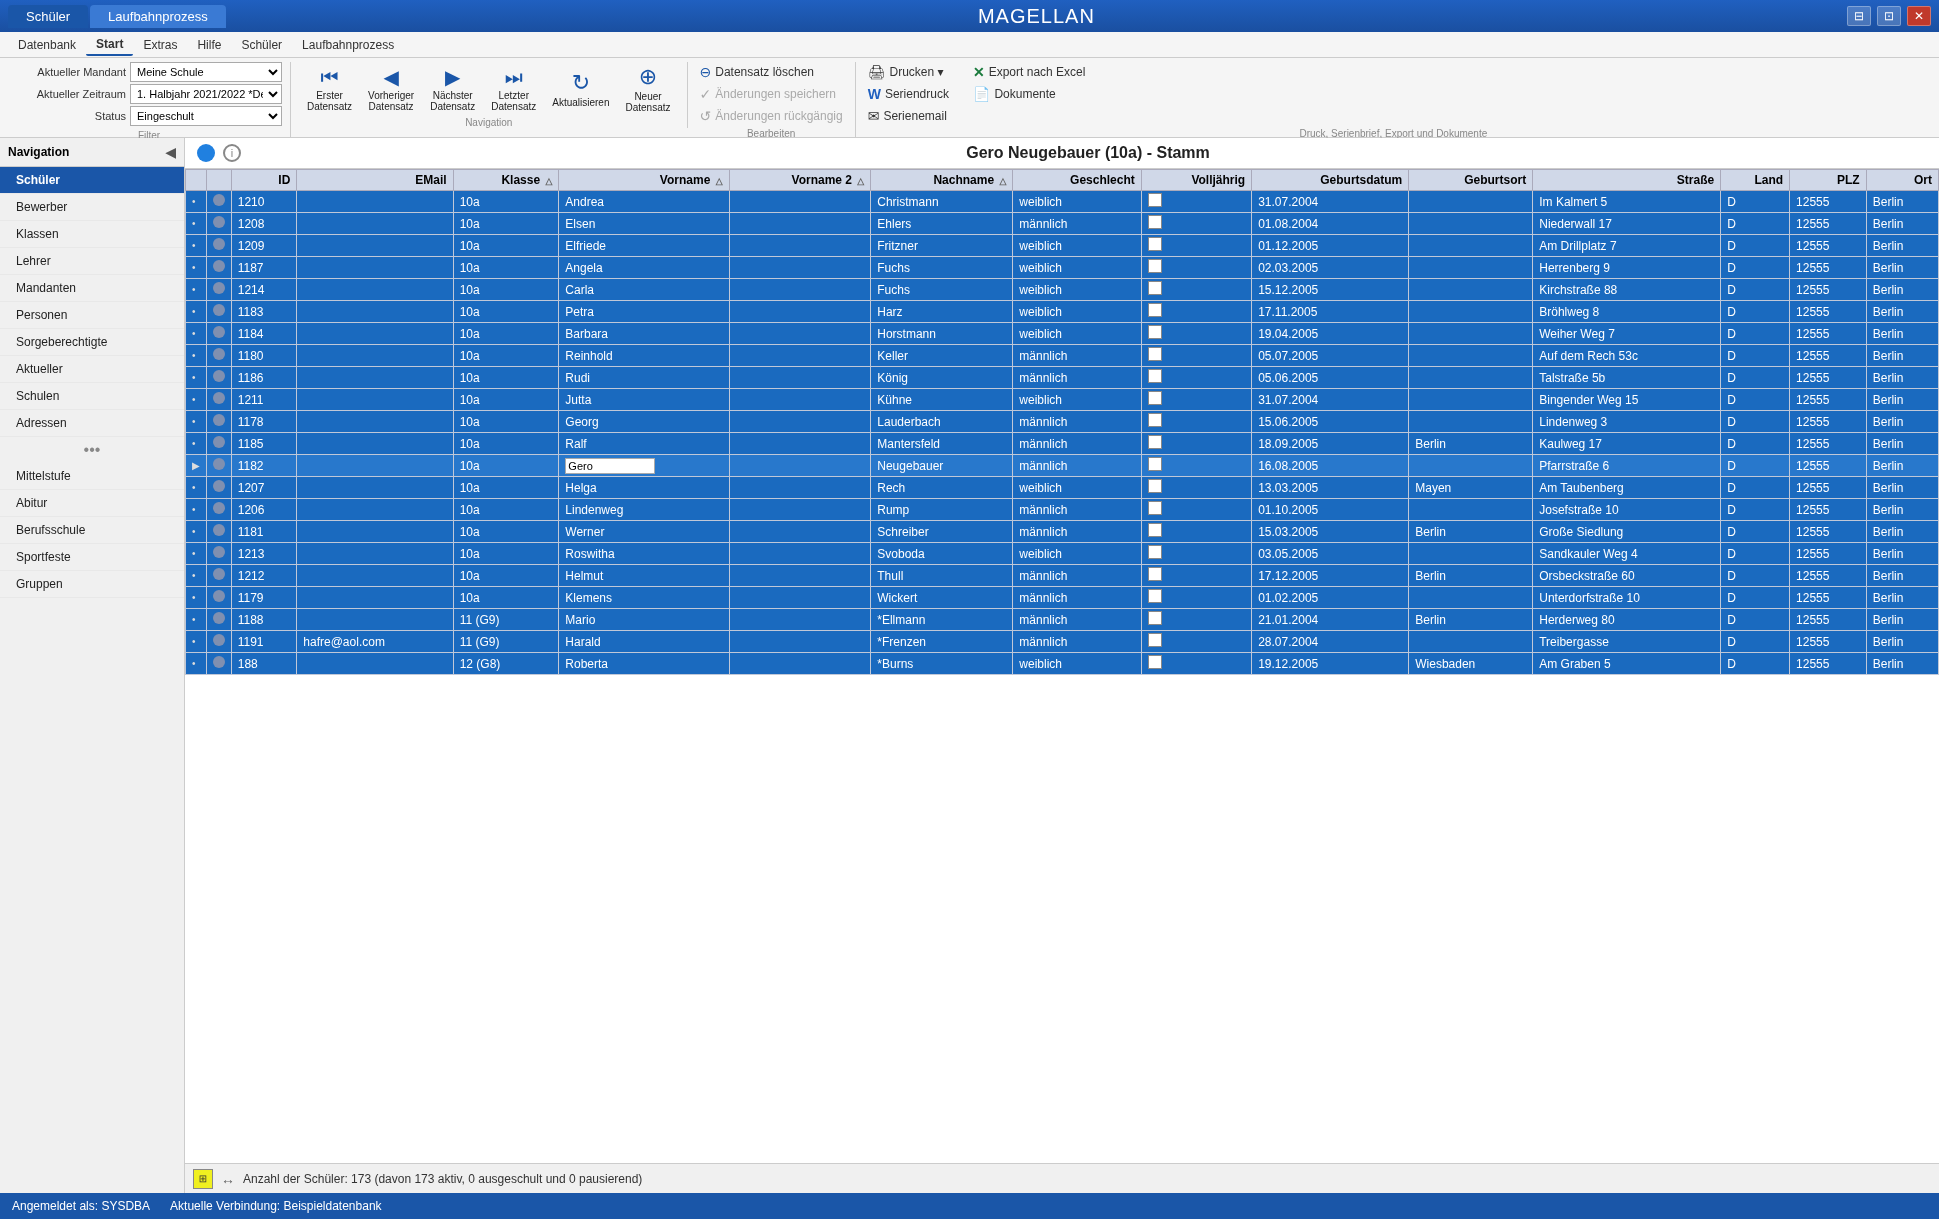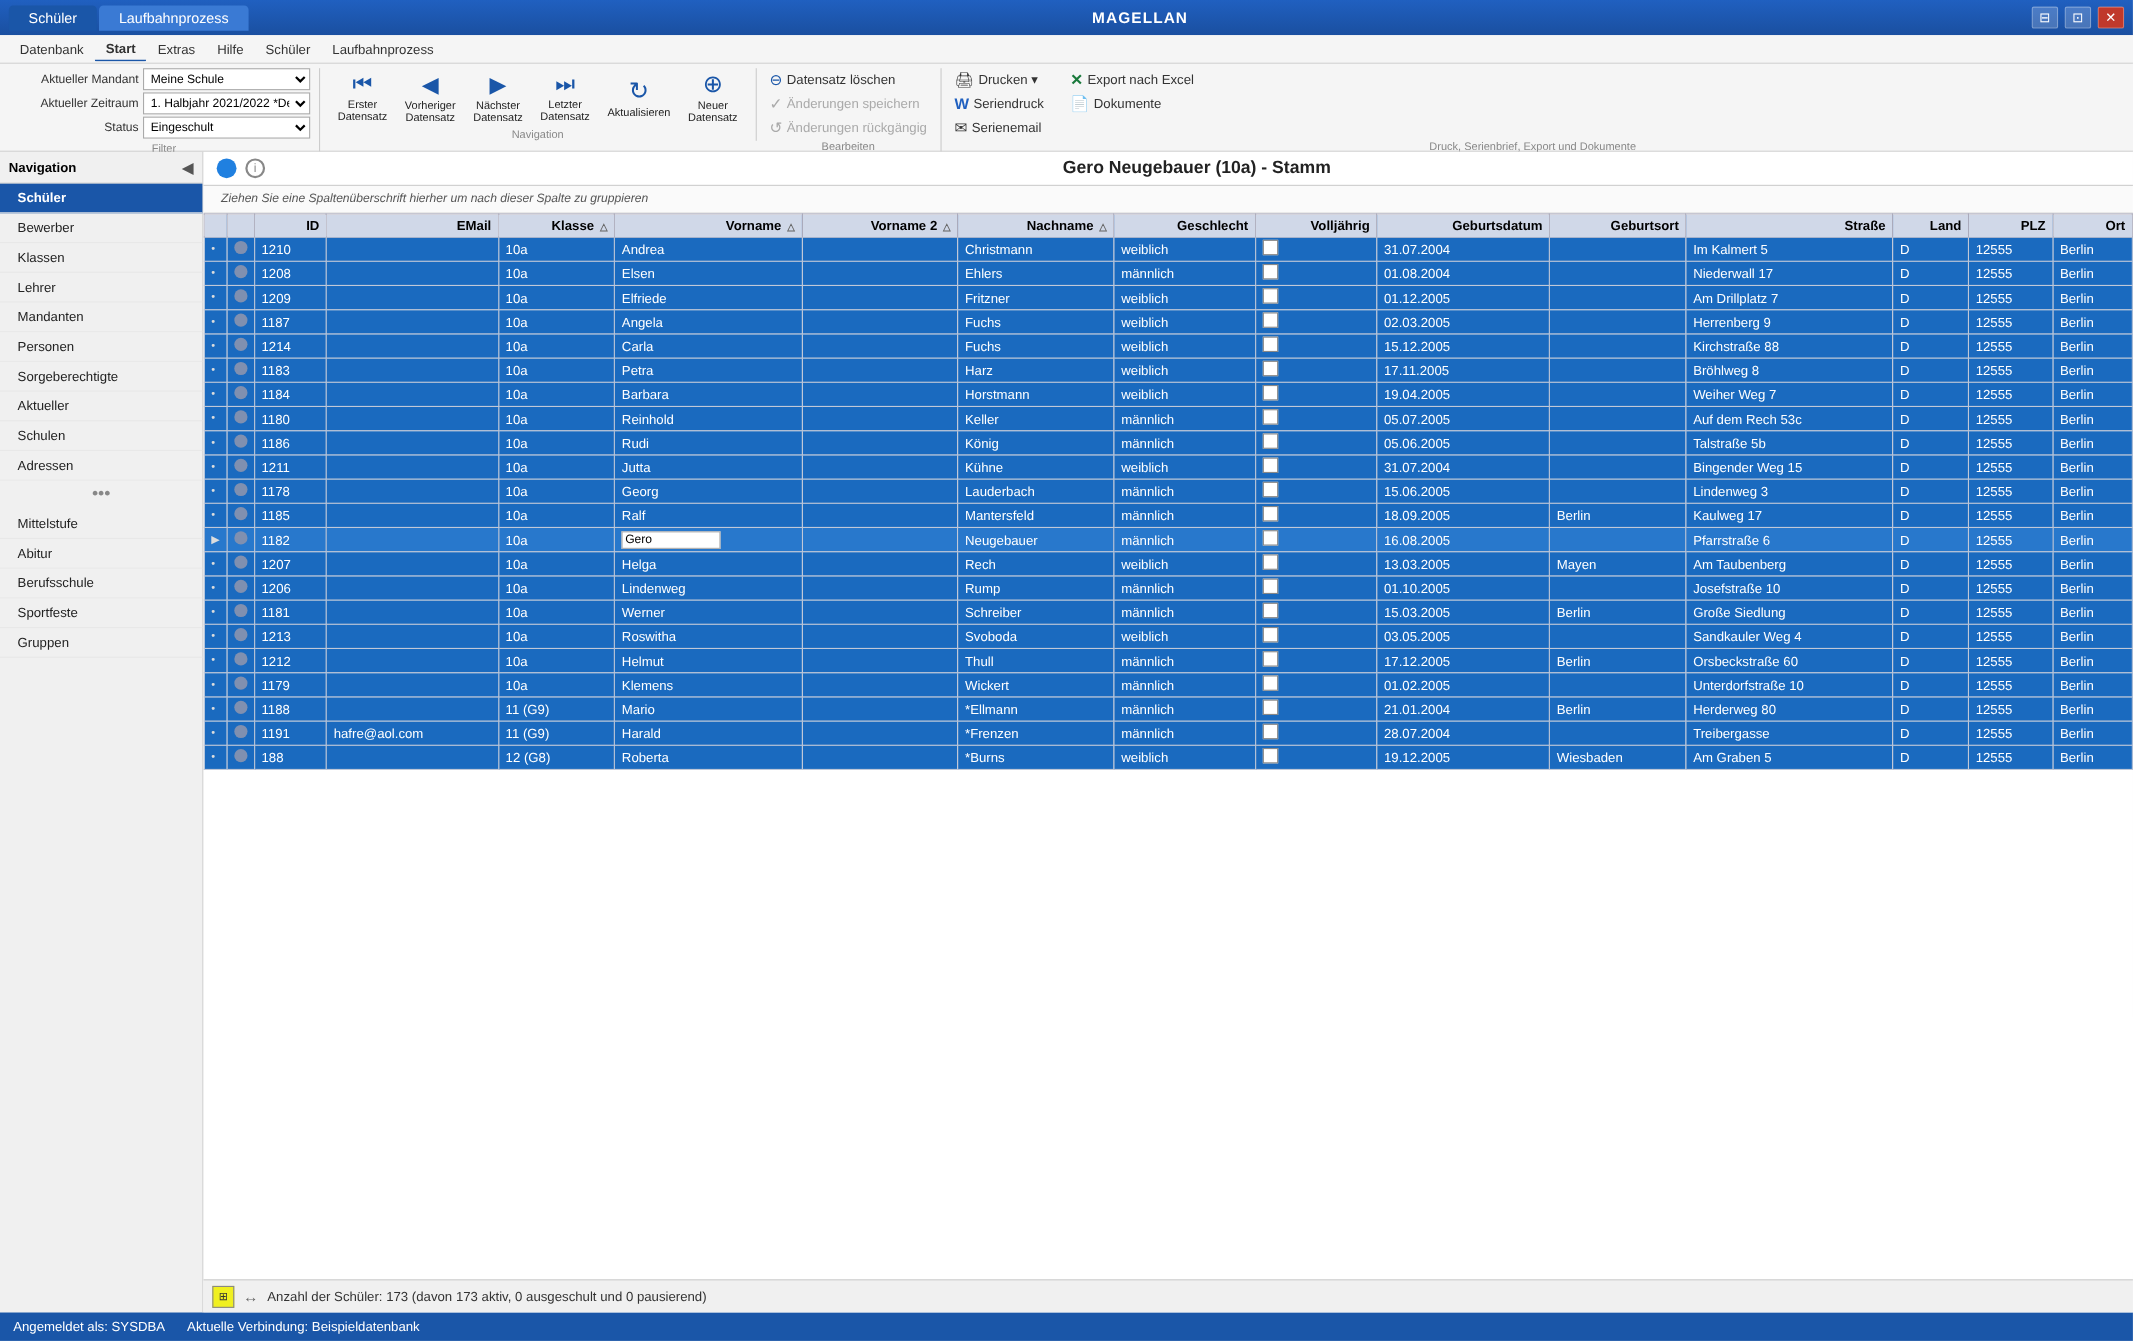--- a/index.html
+++ b/index.html
@@ -18,21 +18,21 @@
     .title-bar-tabs { display: flex; gap: 2px; }
     .title-bar-tab {
       background: #3a7ad4;
       color: white;
       padding: 4px 18px;
       border-radius: 4px 4px 0 0;
       cursor: pointer;
       font-size: 13px;
     }
     .title-bar-tab.active { background: #1a56a8; }
-    .title-bar-center { flex: 1; text-align: center; font-size: 14px; font-weight: bold; color: white; letter-spacing: 1px; }
+    .title-bar-center { flex: 1; text-align: center; font-size: 20px; font-weight: normal; color: white; letter-spacing: 1px; }
     .title-bar-controls { display: flex; gap: 6px; }
     .title-bar-btn {
       width: 24px; height: 20px; background: rgba(255,255,255,0.2);
       border: 1px solid rgba(255,255,255,0.3); color: white;
       cursor: pointer; display: flex; align-items: center; justify-content: center; font-size: 12px;
       border-radius: 2px;
     }
     .title-bar-btn.close { background: #c0392b; }
 
     
@@ -459,21 +459,20 @@
   <div class="content-area">
 
     <div class="content-header">
       <div class="status-dot"></div>
       <div class="info-btn">i</div>
       <div class="content-title">Gero Neugebauer (10a) - Stamm</div>
     </div>
 
 
     <div class="table-container">
-      <div class="group-hint">Ziehen Sie eine Spaltenüberschrift hierher um nach dieser Spalte zu gruppieren</div>
       <table class="data-table">
         <thead>
           <tr>
             <th style="width:16px;"></th>
             <th style="width:20px;"></th>
             <th>ID</th>
             <th>EMail</th>
             <th>Klasse <span class="sort-arrow">△</span></th>
             <th>Vorname <span class="sort-arrow">△</span></th>
             <th>Vorname 2 <span class="sort-arrow">△</span></th>

